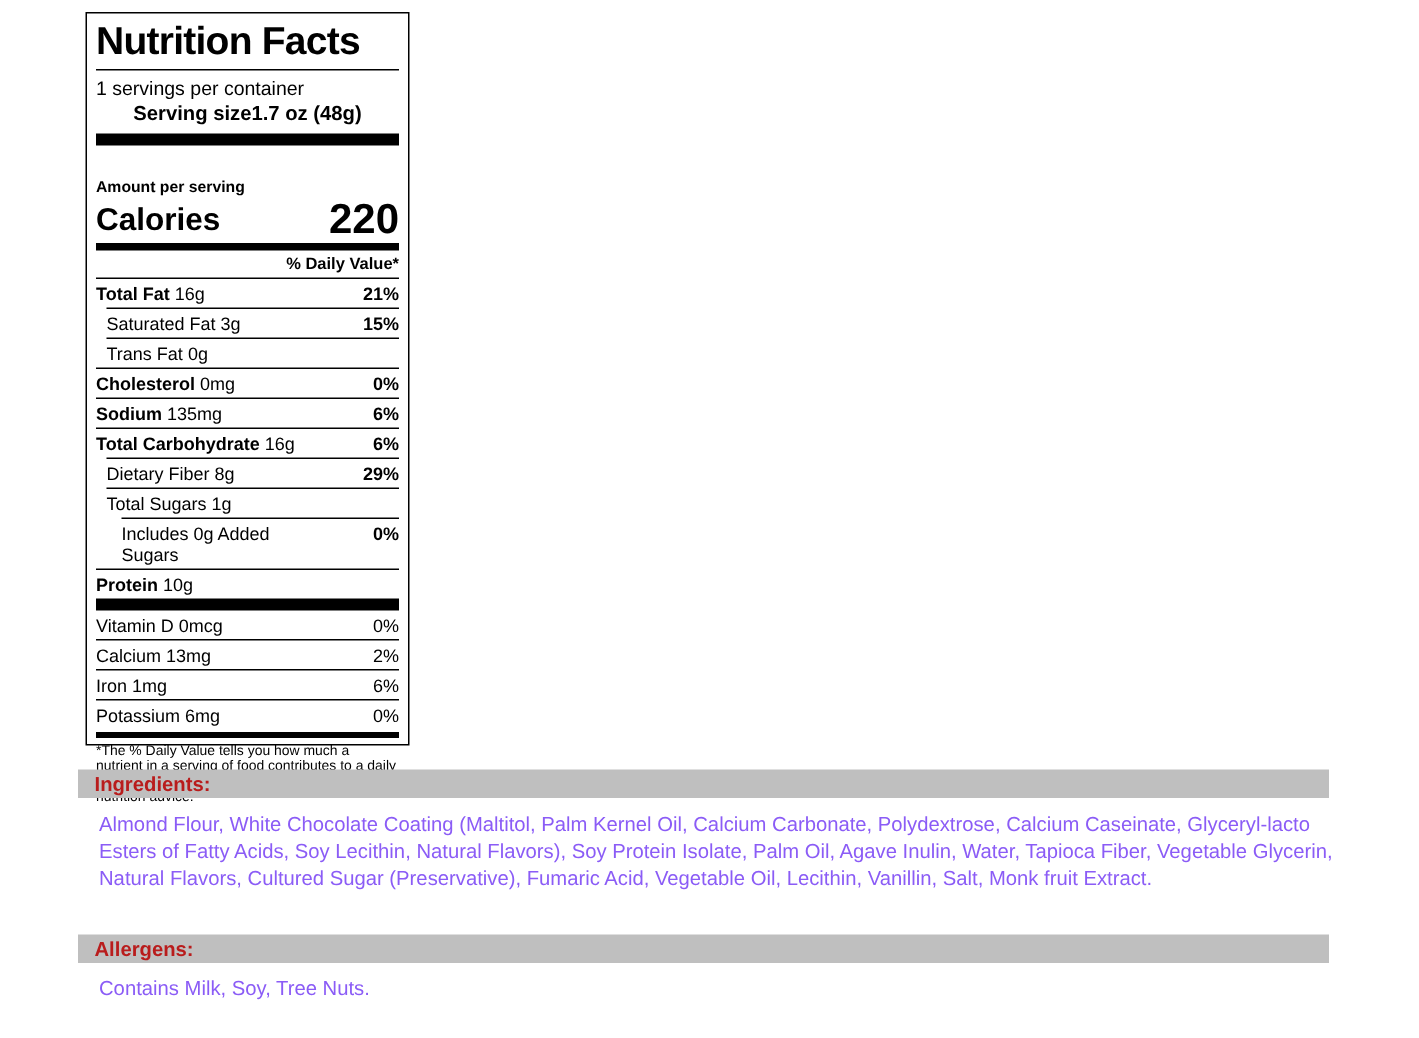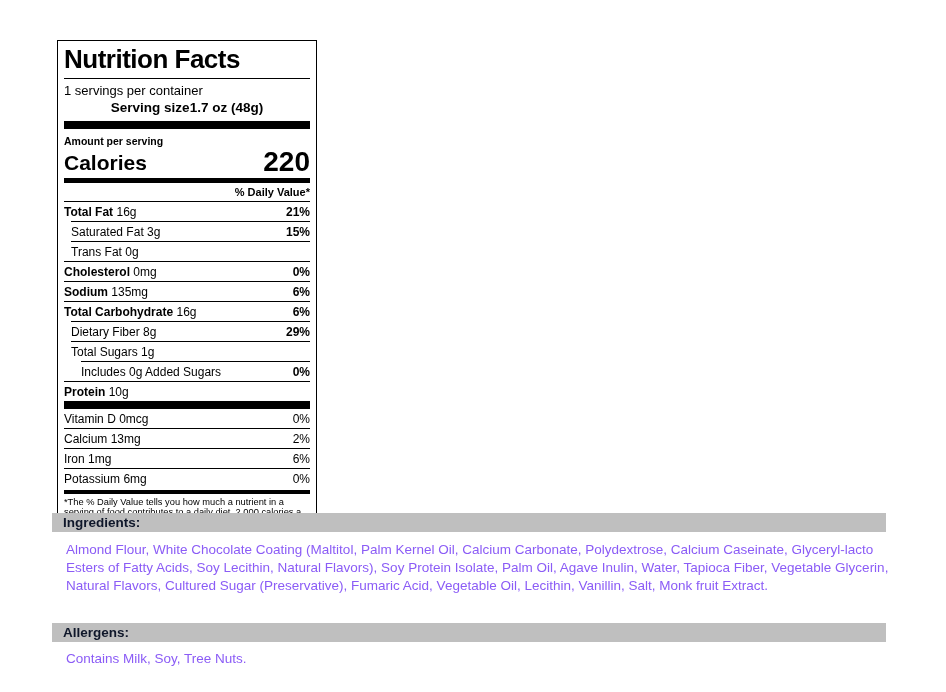--- a/index.html
+++ b/index.html
@@ -1,47 +1,47 @@
 <!DOCTYPE html>
 <html><head>
 <meta charset="utf-8">
 <style>
   * { margin:0; padding:0; box-sizing:border-box; }
   html,body { background:#ffffff; font-family:"Liberation Sans", sans-serif; }
   .stage { position:relative; width:946px; height:692px; background:#fff; overflow:hidden; }
 
   
-  .nf { position:absolute; left:57px; top:8px; width:260px; height:489px;
-        border:1.5px solid #000; padding:3px 6px 0 6px; background:#fff; color:#000;margin-top:32px; }
+  .nf { position:absolute; left:57px; top:8px; width:216px; height:489px;
+        border:1.5px solid #000; padding:3px 6px 0 6px; background:#fff; color:#000; }
   .nf-title { font-size:26px; font-weight:bold; letter-spacing:-0.5px; line-height:1.22;
               border-bottom:1px solid #000; padding-bottom:2px; white-space:nowrap; }
   .nf-servings { font-size:13px; padding-top:4px; line-height:15px; }
   .nf-ss { display:flex; justify-content:center; font-weight:bold; font-size:13.5px;
            padding:2px 0 5px 0; line-height:16px; }
   .bar8 { height:8px; background:#000; }
   .bar5 { height:5px; background:#000; }
-  .nf-aps { font-size:10.5px; font-weight:bold; padding-top:6px; line-height:12px; }
+  .nf-aps { font-size:10.5px; font-weight:bold; padding-top:22px; line-height:12px; }
   .nf-cal { display:flex; justify-content:space-between; align-items:flex-end; padding:1px 0 3px 0; }
   .nf-cal-label { font-size:21px; font-weight:bold; line-height:24px;text-align:right; }
   .nf-cal-value { font-size:28px; font-weight:bold; line-height:27px; }
   .nf-dvh { font-size:11px; font-weight:bold; text-align:right; padding:3px 0 2px 0; line-height:13px; }
   .nrow { display:flex; justify-content:space-between; border-top:1px solid #000;
           font-size:12px; line-height:14px; padding:3px 0 2px 0; }
   .nrow.nob { border-top:none; }
   .ind1 { margin-left:7px; }
   .ind2 { margin-left:17px;gap:40px; }
   .bn { font-weight:bold; }
   .dv { font-weight:bold; }
   .dvr { font-weight:normal; }
   .nf-foot { border-top:4px solid #000; font-size:9.3px; line-height:10.4px;
              padding-top:3px; margin-top:2px; }
 
   
   .secbar { position:absolute; left:52px; width:834px; height:19px; background:#bfbfbf; }
-  .secbar .sectitle { display:block; font-size:13.5px; font-weight:bold; color:#0f172a;
+  .secbar .sectitle { display:block; font-size:13.5px; font-weight:bold; color:#b91c1c;
                       line-height:19px; padding-left:11px; }
   .bodytext { position:absolute; left:66px; width:832px; font-size:13.5px;
               line-height:18px; color:#8b5cf6; }
   #ingredients-bar { top:513px; }
   #ingredients-text { top:541px; }
   #allergens-bar { top:623px; }
   #allergens-text { top:650px; }
 </style>
 </head>
 <body>

